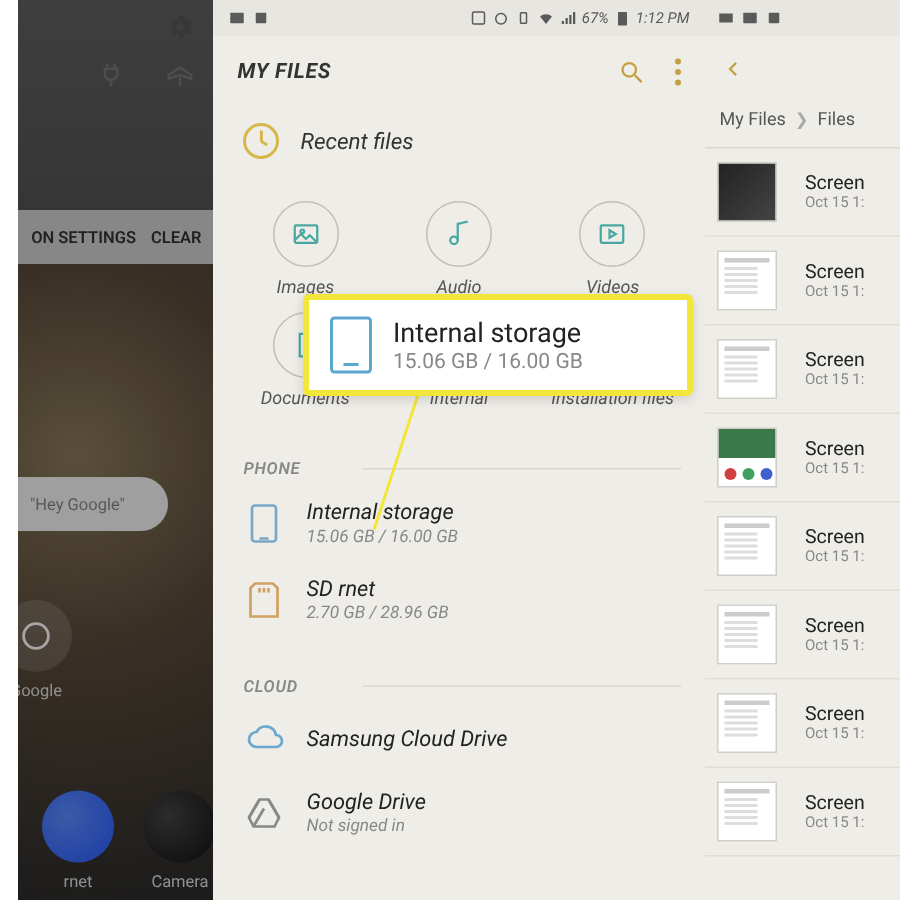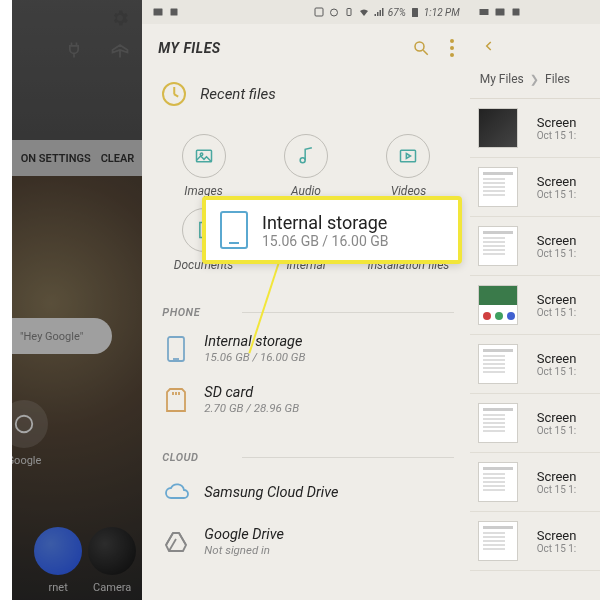--- a/index.html
+++ b/index.html
@@ -13,21 +13,21 @@
 .left-top { position: relative; height: 70px; display:flex; justify-content:flex-end; align-items:flex-start; padding: 6px 10px; gap: 18px; }
 .left-gear { width: 20px; height: 20px; color:#555; position:absolute; top:8px; right:12px; }
 .left-plug { position:absolute; top:40px; right:58px; width:20px; height:20px; color:#777; }
 .left-plane { position:absolute; top:40px; right:12px; width:20px; height:20px; color:#777; }
 .left-row { position:relative; height:36px; margin-top:70px; background: rgba(230,230,230,0.85); display:flex; align-items:center; justify-content:flex-end; padding: 0 8px; gap: 10px; font-size: 11px; font-weight: 600; color:#333; }
 .left-bg-img { position:absolute; top:176px; left:0; right:0; bottom:0; background: radial-gradient(circle at 30% 30%, #8a7a5a 0%, #5a4a3a 40%, #2a2a2a 100%); }
 .left-search { position:absolute; top:318px; left:-40px; width:140px; height:36px; background:#f5f5f5; border-radius:18px; display:flex; align-items:center; padding-left:48px; font-size:11px; color:#888; }
 .left-google { position:absolute; top:400px; left:-18px; width:60px; text-align:center; }
 .left-circle { width:48px; height:48px; border-radius:50%; background: rgba(255,255,255,0.15); backdrop-filter: blur(2px); display:flex; align-items:center; justify-content:center; margin:0 auto 6px; }
 .left-google-label { color:#ddd; font-size:11px; }
-.left-btm { position:absolute; bottom:6px; left:0; right:0; display:flex; gap:6px; padding-left:16px;justify-content:center; }
+.left-btm { position:absolute; bottom:6px; left:0; right:0; display:flex; gap:20px; padding-left:16px; }
 .left-btm .item { text-align:center; color:#ddd; font-size:11px; }
 .left-btm .c { width:48px; height:48px; border-radius:50%; margin:0 auto 6px; }
 .c-blue { background: radial-gradient(circle at 35% 35%, #5b8cff, #2a5bff); }
 .c-dark { background: radial-gradient(circle at 35% 35%, #444, #111); }
 
 
 .center-panel { width: 334px; height: 600px; background: #efede8; position: relative; font-style: italic; }
 .status-bar { height: 24px; background:#e8e6e0; display:flex; align-items:center; justify-content:space-between; padding:0 10px; font-size:10px; color:#5a5a5a; }
 .status-left { display:flex; gap:4px; align-items:center; }
 .status-right { display:flex; gap:3px; align-items:center; }
@@ -257,21 +257,21 @@
           </div>
       </div>
       <div class="st-row">
         <div class="st-icn">
             <svg width="22" height="26" viewBox="0 0 22 26" fill="none" stroke="#d0a060" stroke-width="1.8">
               <path d="M5 2h12l3 3v19H2V5z"></path>
               <path d="M8 5v3M11 5v3M14 5v3"></path>
             </svg>
           </div>
         <div class="st-txt">
-            <div class="st-title">SD card</div>
+            <div class="st-title">SD rnet</div>
             <div class="st-sub">2.70 GB / 28.96 GB</div>
           </div>
       </div>
     </div>
 
     <div class="section-label" style="margin-top:20px">CLOUD</div>
     <div class="phone-list">
       <div class="st-row">
         <div class="st-icn">
             <svg width="26" height="20" viewBox="0 0 26 20" fill="none" stroke="#6aa8d0" stroke-width="1.8">

